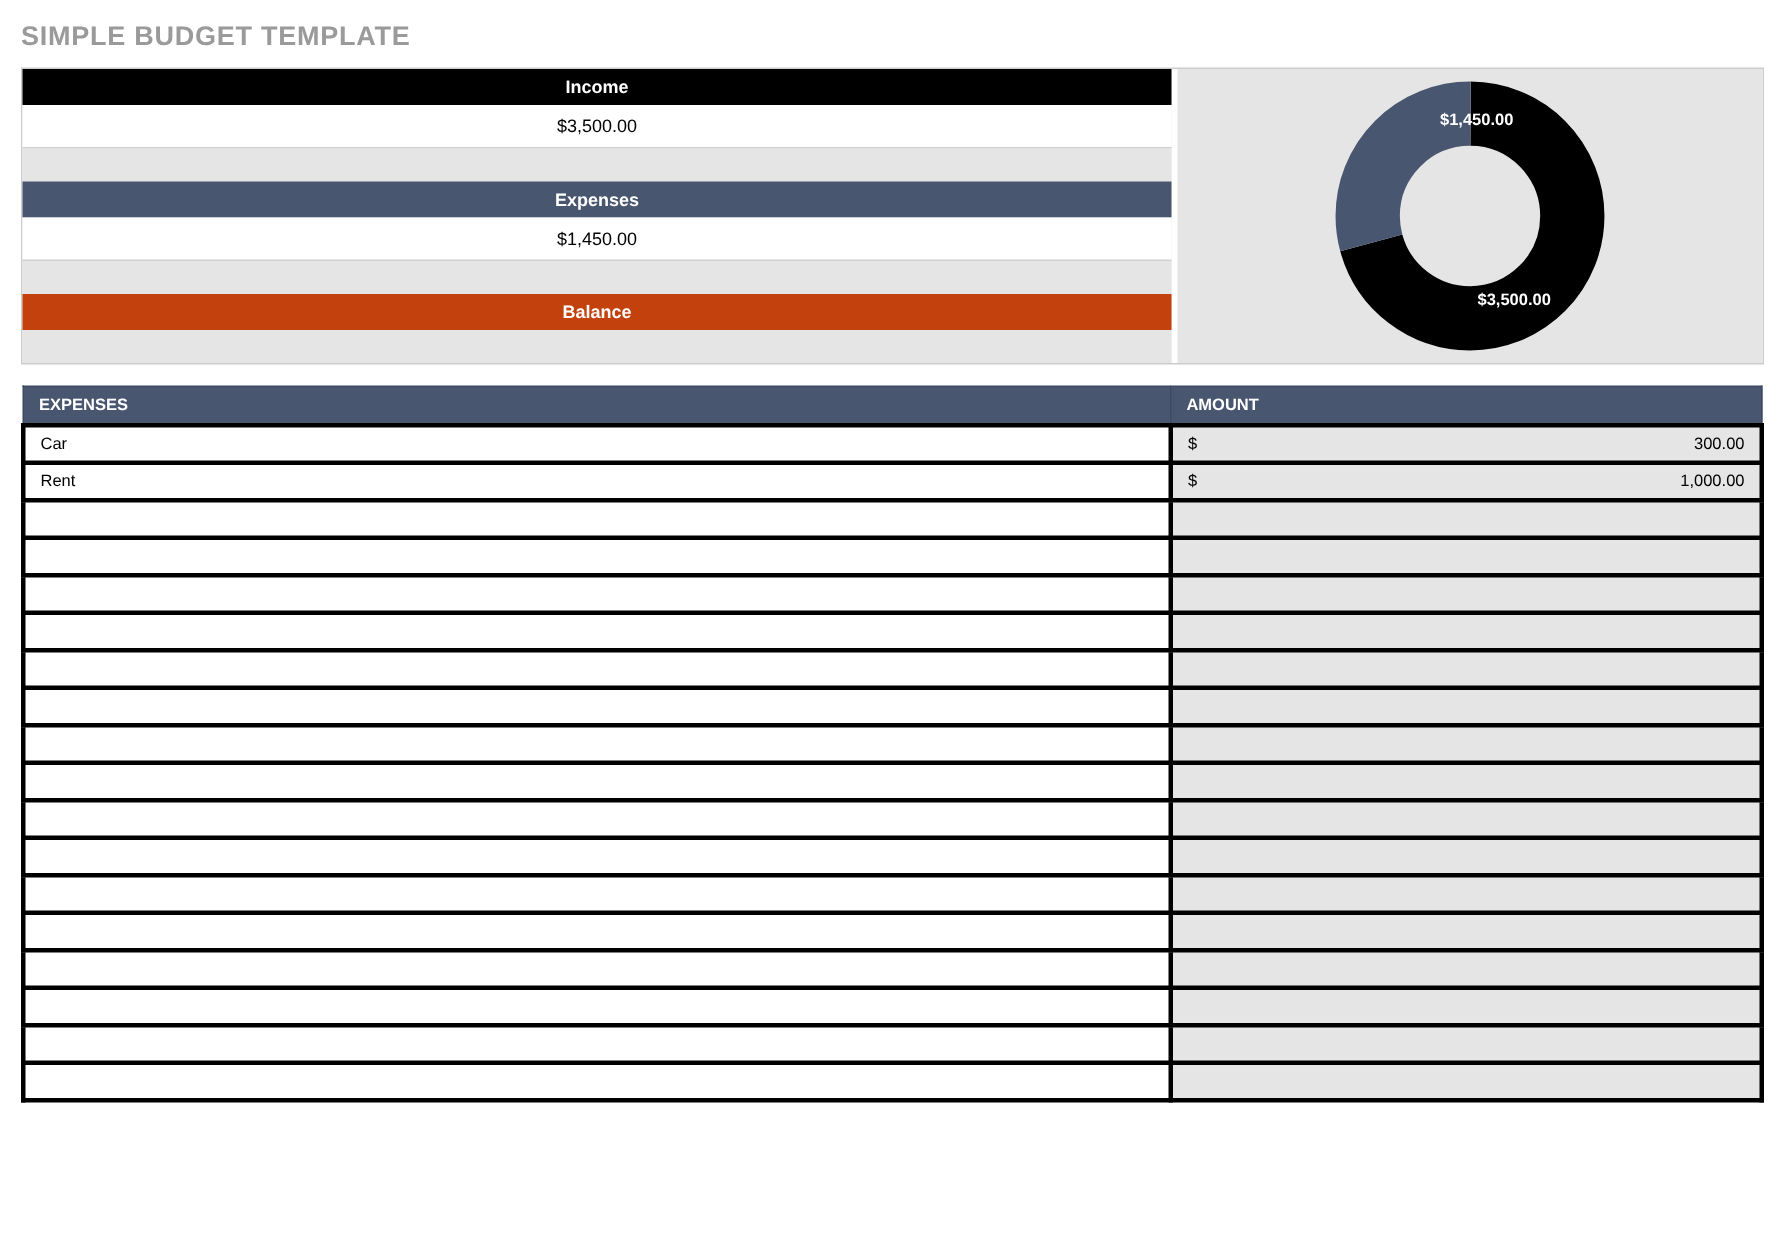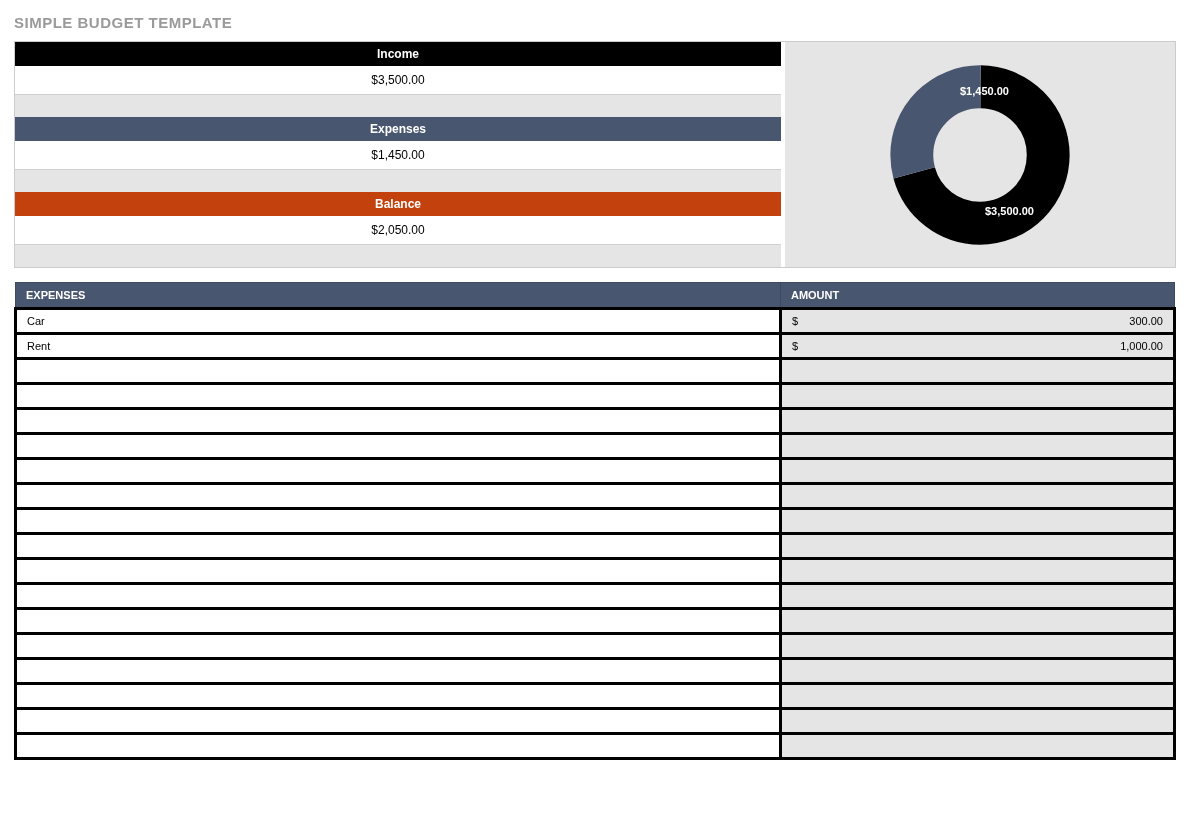--- a/index.html
+++ b/index.html
@@ -3,21 +3,21 @@
   <meta charset="utf-8">
   <style>
     * { box-sizing: border-box; margin: 0; padding: 0; }
     body {
       font-family: Arial, Helvetica, sans-serif;
       background: #fff;
       padding: 14px;
       width: 1190px;
     }
     h1.page-title {
-      font-size: 15px;
+      font-size: 18px;
       letter-spacing: 0.5px;
       font-weight: bold;
       color: #9a9a9a;
       margin-bottom: 10px;
     }
     .top-wrap {
       display: flex;
       gap: 4px;
       border: 1px solid #ccc;
     }
@@ -108,21 +108,20 @@
 
 <div class="top-wrap">
   <div class="summary-col">
     <div class="sum-head h-black">Income</div>
     <div class="sum-val">$3,500.00</div>
     <div class="sum-gap"></div>
     <div class="sum-head h-navy">Expenses</div>
     <div class="sum-val">$1,450.00</div>
     <div class="sum-gap"></div>
     <div class="sum-head h-gray">Balance</div>
-    <div class="sum-val">$2,050.00</div>
     <div class="sum-gap"></div>
   </div>
 
   <div class="chart-col">
     <div class="donut-wrap">
       <svg viewBox="0 0 42 42" width="180" height="180">
         <circle cx="21" cy="21" r="15.9155" fill="transparent" stroke="#000" stroke-width="10" stroke-dasharray="70.7 29.3" stroke-dashoffset="25"></circle>
         <circle cx="21" cy="21" r="15.9155" fill="transparent" stroke="#49566f" stroke-width="10" stroke-dasharray="29.3 70.7" stroke-dashoffset="54.3"></circle>
         <circle cx="21" cy="21" r="10" fill="#e5e5e5"></circle>
       </svg>

